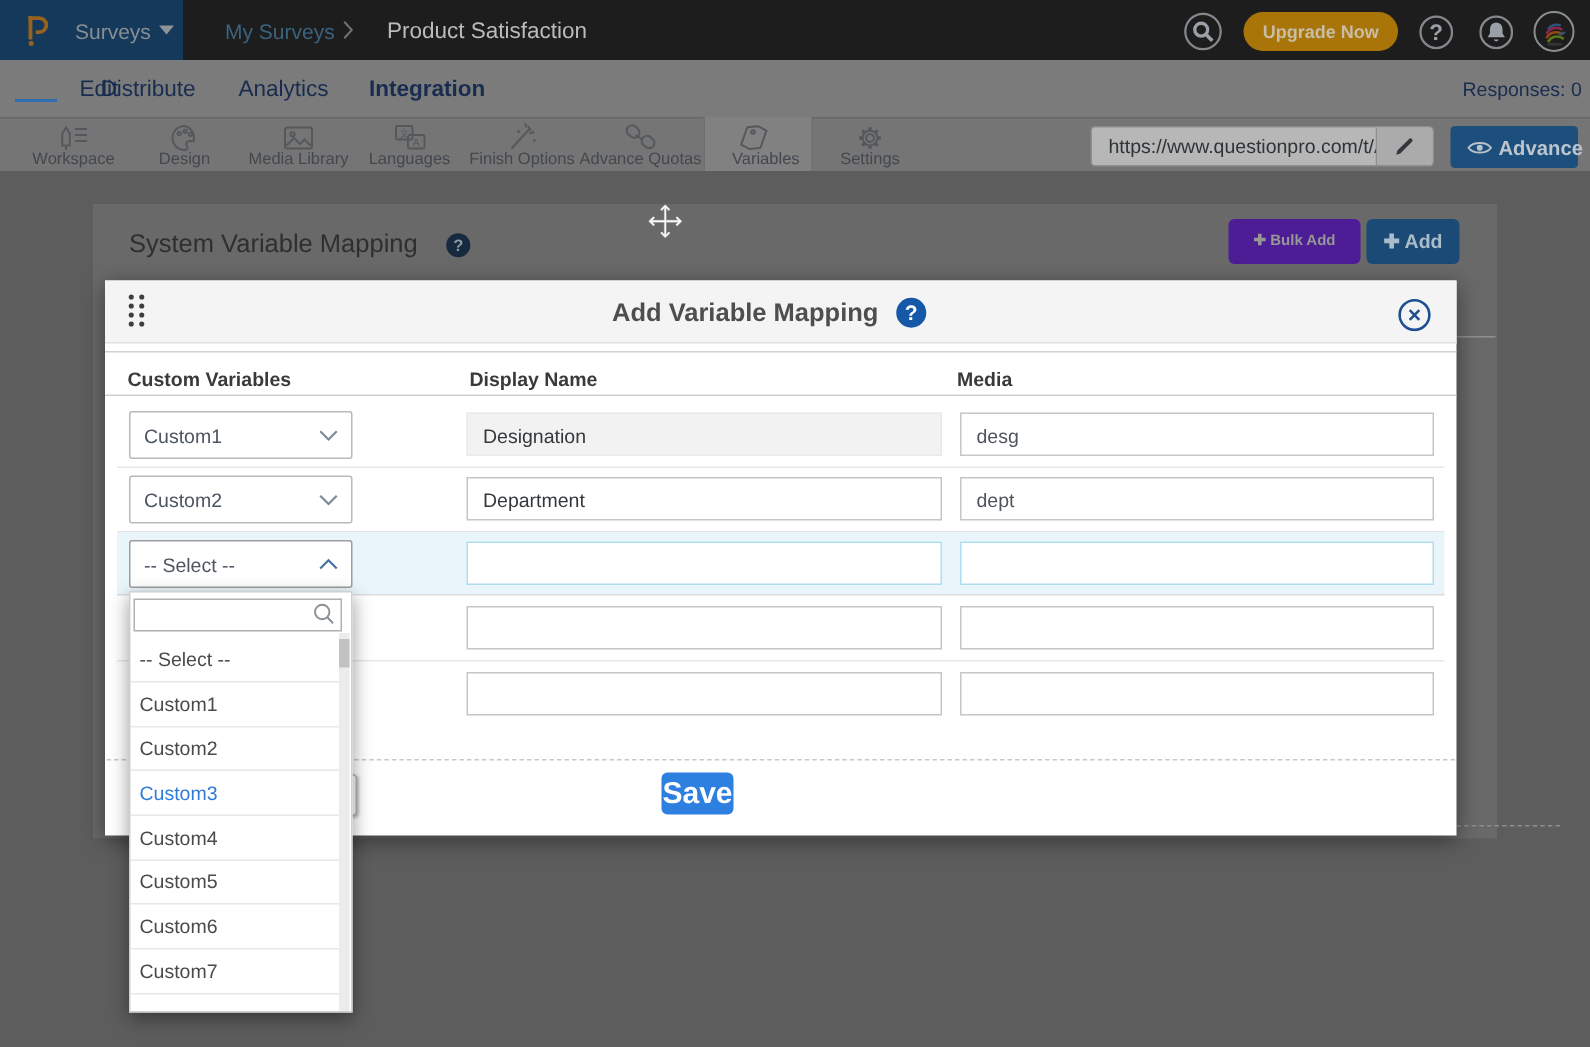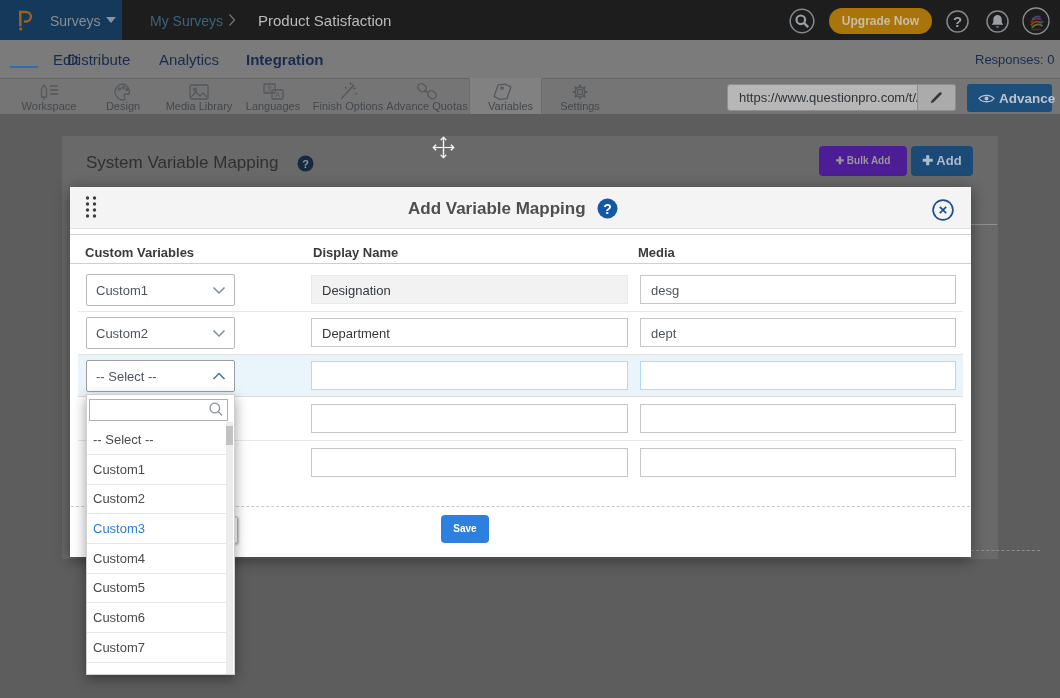--- a/index.html
+++ b/index.html
@@ -179,21 +179,21 @@
 <div class="abs" style="left:311px;top:404px;width:317px;height:29px;background:#fff;border:1px solid #c6c6c6;"></div>
 <div class="abs" style="left:640px;top:404px;width:316px;height:29px;background:#fff;border:1px solid #c6c6c6;"></div>
 
 <div class="abs" style="left:311px;top:448px;width:317px;height:29px;background:#fff;border:1px solid #c6c6c6;"></div>
 <div class="abs" style="left:640px;top:448px;width:316px;height:29px;background:#fff;border:1px solid #c6c6c6;"></div>
 
 <div class="abs" style="left:71px;top:506px;width:899px;height:0;border-top:1px dashed #c8c8c8;"></div>
 
 <div class="abs" style="left:176px;top:516px;width:62px;height:28px;background:#fff;border:1px solid #b5b5b5;border-radius:3px;box-shadow:1px 1px 2px rgba(0,0,0,0.25);"></div>
 
-<div class="abs" style="left:441px;top:515px;width:48px;height:28px;background:#2e80e0;border-radius:4px;color:#fff;font-size:10px;font-weight:bold;text-align:center;line-height:28px;">Save</div>
+<div class="abs" style="left:441px;top:515px;width:48px;height:28px;background:#2e80e0;border-radius:4px;color:#fff;font-size:20px;font-weight:bold;text-align:center;line-height:28px;">Save</div>
 
 <div class="abs" style="left:86px;top:360px;width:149px;height:32px;background:#fff;border:1px solid #9e9e9e;border-radius:2px;"></div>
 <div class="abs" style="left:96px;top:369px;font-size:13px;color:#4c5560;">-- Select --</div>
 <svg class="abs" style="left:212px;top:372px;" width="14" height="9" viewBox="0 0 14 9">
     <path d="M1.5 7 L7 1.5 L12.5 7" fill="none" stroke="#4a74a0" stroke-width="1.5"></path>
   </svg>
 
 <div class="abs" style="left:86px;top:394px;width:149px;height:281px;background:#fff;border:1px solid #d0d0d0;box-shadow:0 4px 12px rgba(0,0,0,0.4);"></div>
 <div class="abs" style="left:89px;top:399px;width:139px;height:22px;background:#fff;border:1px solid #b0b0b0;"></div>
 <svg class="abs" style="left:208px;top:402px;" width="16" height="16" viewBox="0 0 16 16">

